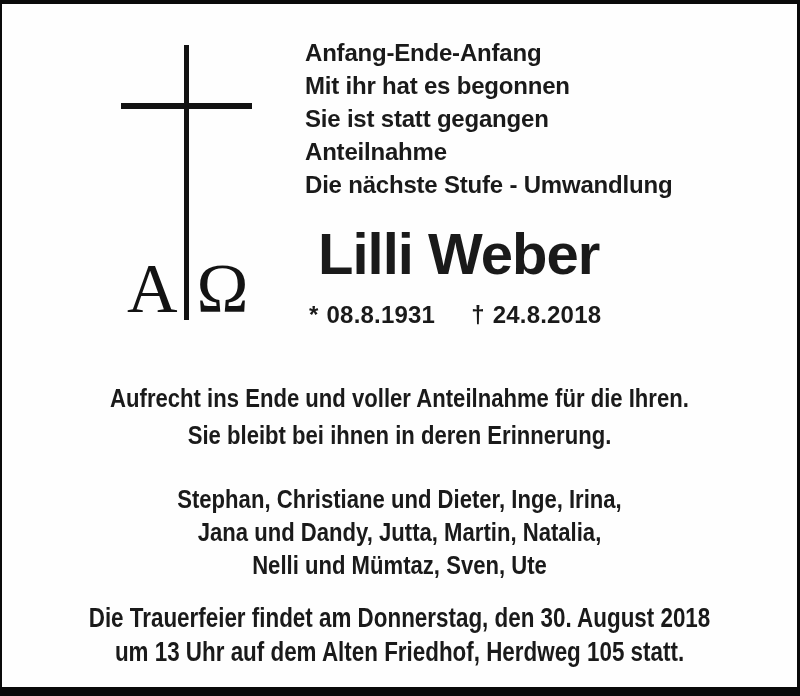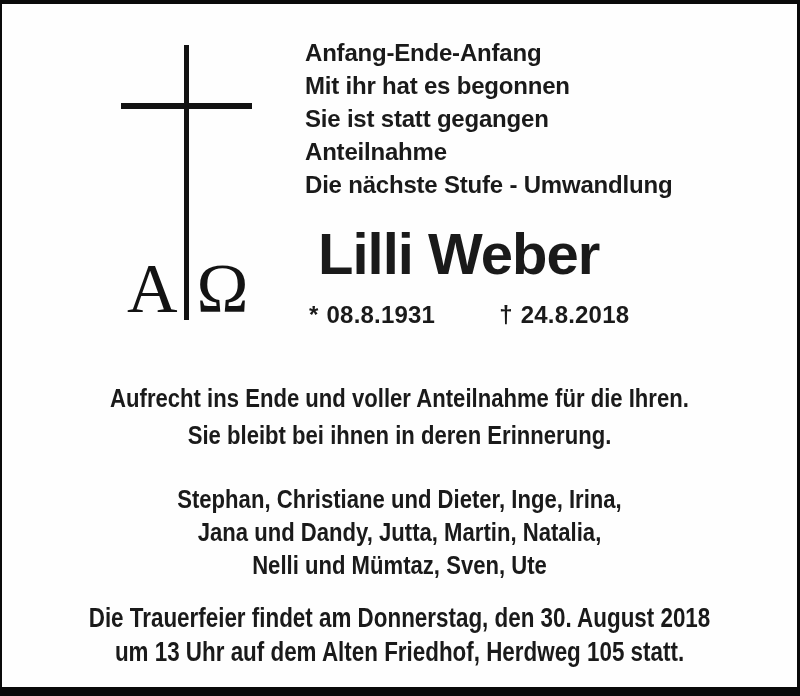--- a/index.html
+++ b/index.html
@@ -63,21 +63,21 @@
     font-weight: 700;
     letter-spacing: -1px;
     line-height: 1;
     white-space: nowrap;
   }
   
   .dates {
     position: absolute;
     left: 307px; top: 297px;
     display: flex;
-    gap: 64px;
+    gap: 36px;
     font-size: 24px;
     font-weight: 700;
     letter-spacing: 0.2px;
     white-space: nowrap;
   }
   .dates .sym { margin-right: 8px; }
   
   .center-block {
     position: absolute;
     left: 0; right: 0;

